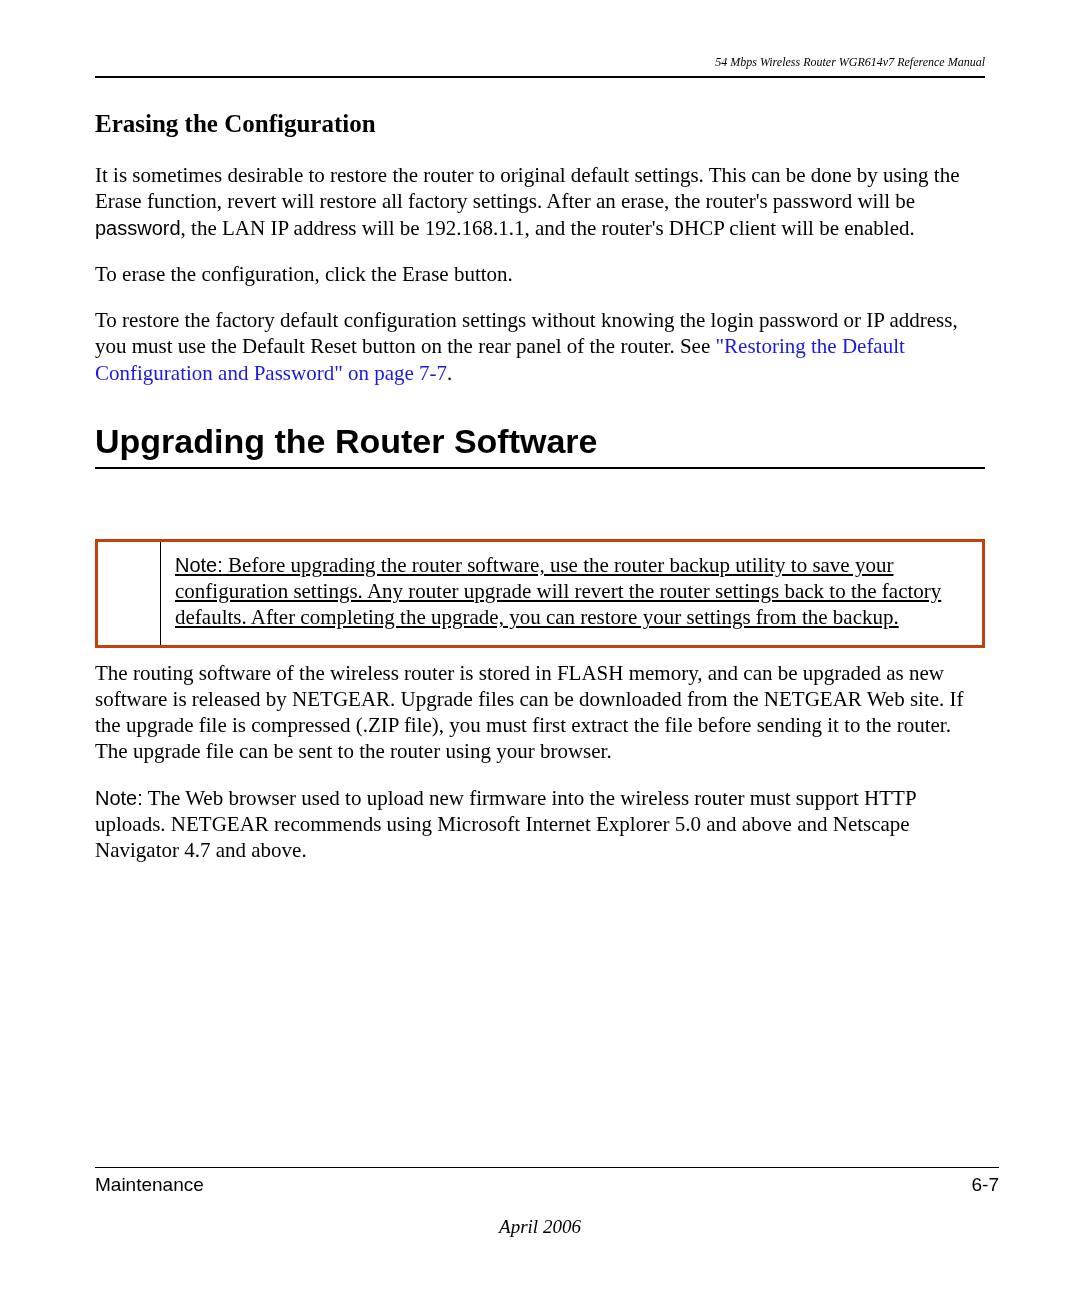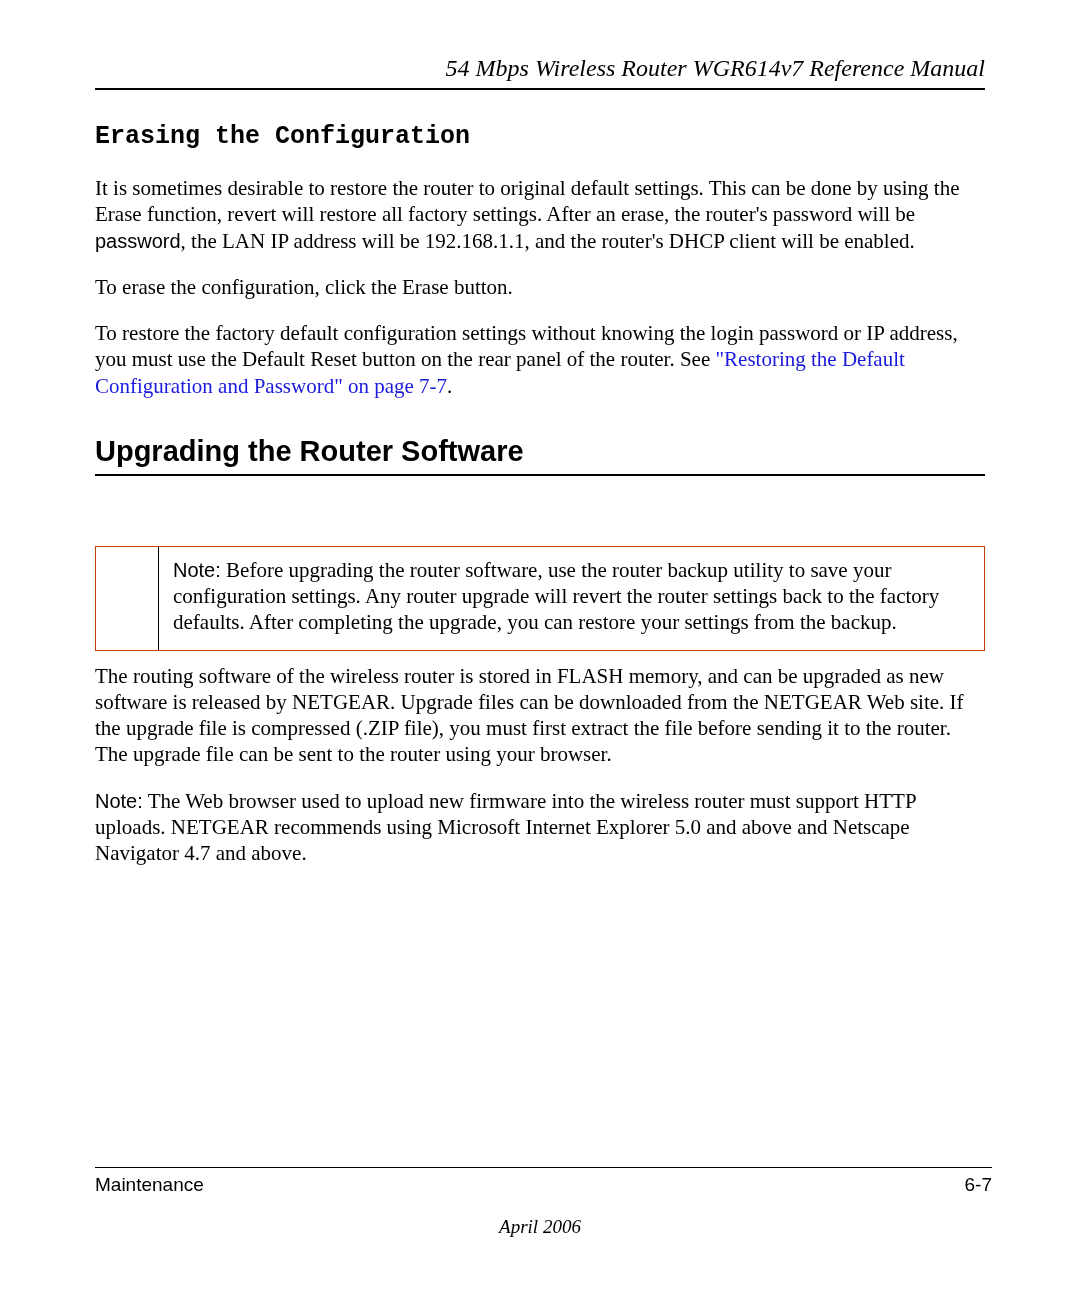--- a/index.html
+++ b/index.html
@@ -10,61 +10,62 @@
     color: #000;
     width: 1080px;
     height: 1296px;
     position: relative;
   }
   .page {
     padding: 55px 95px 0 95px;
   }
   .running-header {
     font-style: italic;
-    font-size: 24px;
+    font-size: 12px;
     text-align: right;
     padding-bottom: 6px;
   }
   .header-rule {
     border-bottom: 2px solid #000;
     margin-bottom: 32px;
   }
   .h2 {
-    font-family: Liberation Mono, monospace;
+    font-family: Liberation Serif, serif;
     font-weight: bold;
     font-size: 25px;
     margin: 0 0 24px 0;
   }
   .h1 {
     font-family: Arial, Helvetica, sans-serif;
     font-weight: bold;
-    font-size: 29px;
+    font-size: 34px;
     margin: 36px 0 6px 0;
   }
   .h1-rule {
     border-bottom: 2px solid #000;
     margin-bottom: 70px;
   }
   .para {
     font-size: 21px;
     line-height: 1.25;
     margin: 0 0 20px 0;
     text-align: left;
   }
   .code {
     font-family: Arial, Helvetica, sans-serif;
     font-size: 20px;
   }
   .link {
     color: #1a1adf;
   }
   .note-box {
-    border: 1px solid #c2410c;
+    border: 3px solid #c2410c;
     display: flex;
     margin: 8px 0 12px 0;
+    text-decoration: underline;
   }
   .note-icon-cell {
     width: 62px;
     border-right: 1px solid #000;
   }
   .note-body {
     flex: 1;
     padding: 10px 18px 14px 14px;
     font-size: 21px;
     line-height: 1.25;
@@ -73,21 +74,21 @@
     font-family: Arial, Helvetica, sans-serif;
     font-size: 20px;
   }
   .note2-label {
     font-family: Arial, Helvetica, sans-serif;
     font-size: 20px;
   }
   .footer {
     position: absolute;
     left: 95px;
-    right: 88px;
+    right: 81px;
     bottom: 100px;
   }
   .footer-rule {
     border-top: 1.5px solid #000;
     margin-bottom: 6px;
   }
   .footer-row {
     display: flex;
     justify-content: space-between;
     font-family: Arial, Helvetica, sans-serif;

